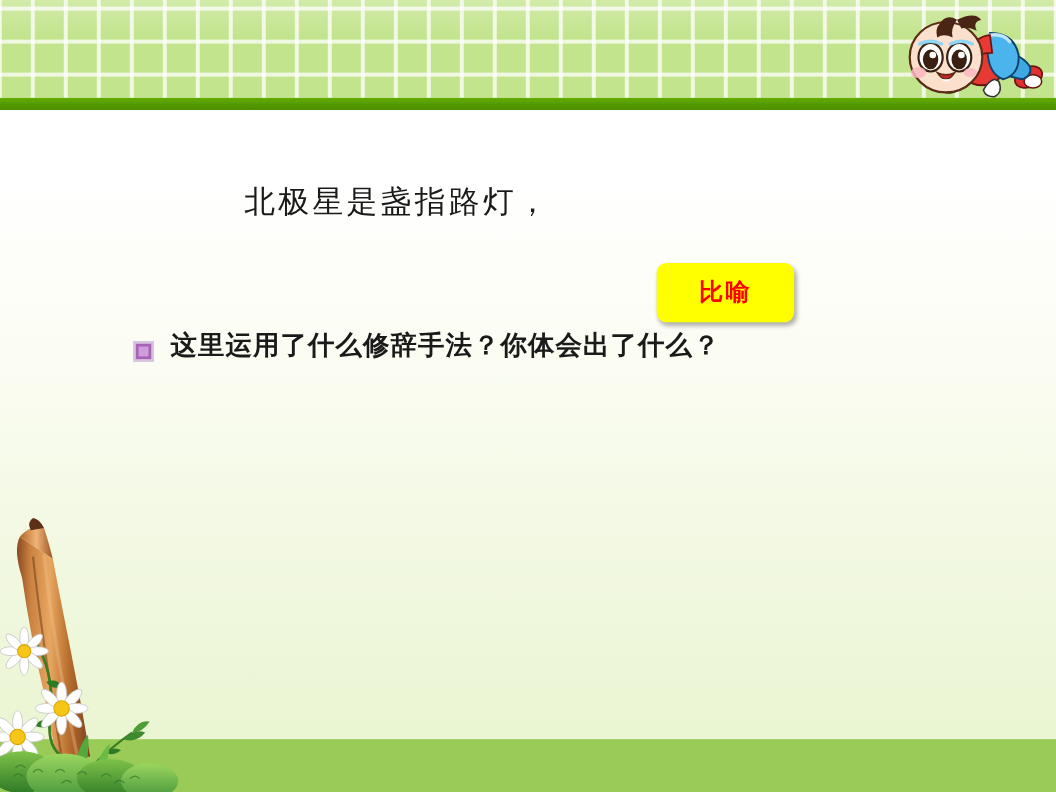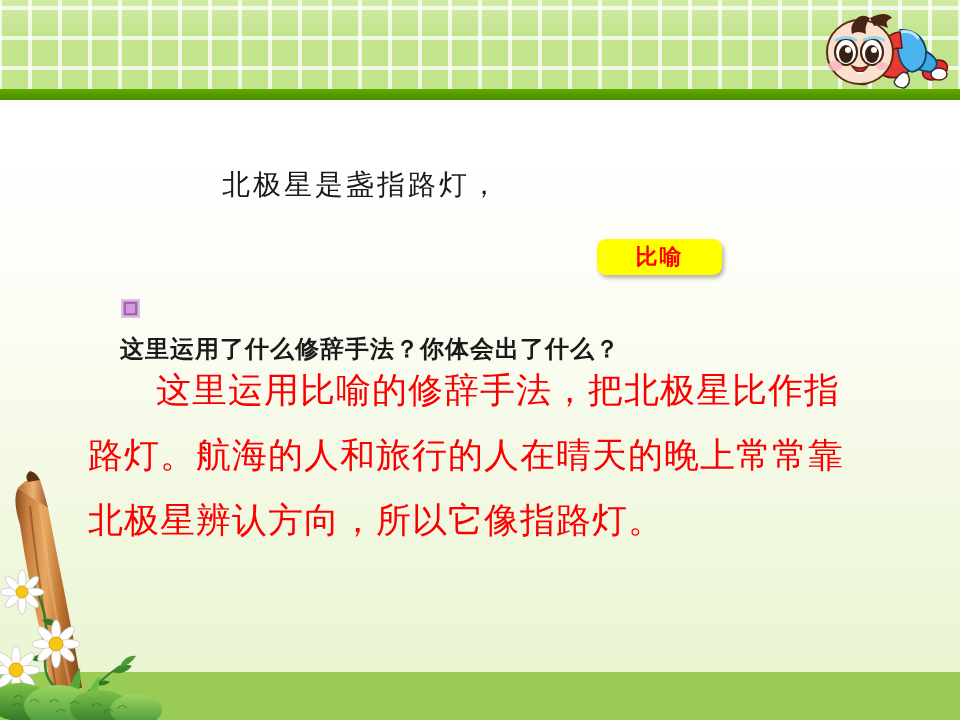--- a/index.html
+++ b/index.html
@@ -43,35 +43,35 @@
     position:absolute; left:222px; top:152px; width:520px;
     color:#1a1a1a;
     font-family:"Liberation Serif", serif;
     font-size:28px; line-height:66px;
     letter-spacing:3px; white-space:nowrap;
   }
   .poem-line { display:block; }
 
   
   #badge {
-    position:absolute; left:597px; top:239px; width:125px; height:36px;
+    position:absolute; left:597px; top:239px; width:125px; height:54px;
     background:#ffff00;
     border-radius:9px;
     box-shadow:2px 3px 4px rgba(0,0,0,0.30);
     display:flex; align-items:center; justify-content:center;
   }
   #badge-label {
     color:#ff0000; font-size:22px; font-weight:bold;
     letter-spacing:2px; font-family:"Liberation Sans", sans-serif;
   }
 
   
   #question-row {
     position:absolute; left:120px; top:298px;
-    display:flex; align-items:flex-start; gap:14px;flex-direction:column;
+    display:flex; align-items:flex-end; gap:14px;
   }
   #bullet-icon { width:21px; height:21px; position:relative; flex:none; }
   #question-text {
     color:#1a1a1a; font-size:24px; font-weight:bold;
     letter-spacing:1px; white-space:nowrap;
     font-family:"Liberation Sans", sans-serif;
   }
 
   
   #answer {
@@ -153,25 +153,20 @@
     <span id="bullet-icon">
       <svg viewBox="0 0 21 21" width="21" height="21">
         <rect x="1" y="1" width="19" height="19" fill="#d8c4e0"></rect>
         <rect x="3.5" y="3.5" width="14" height="14" fill="#a763b5"></rect>
         <rect x="6" y="6" width="9" height="9" fill="#cf9ddb"></rect>
       </svg>
     </span>
     <span id="question-text">这里运用了什么修辞手法？你体会出了什么？</span>
   </div>
 
-  <div id="answer">
-    <span class="answer-line indent">这里运用比喻的修辞手法，把北极星比作指</span>
-    <span class="answer-line">路灯。航海的人和旅行的人在晴天的晚上常常靠</span>
-    <span class="answer-line">北极星辨认方向，所以它像指路灯。</span>
-  </div>
 
   <div id="bottom-strip"></div>
 
   <svg id="pencil-decor" viewBox="0 0 230 250">
     <defs>
       <linearGradient id="pgrad" x1="0" y1="0" x2="1" y2="0">
         <stop offset="0%" stop-color="#8a4a22"></stop>
         <stop offset="18%" stop-color="#c9813f"></stop>
         <stop offset="45%" stop-color="#e8a761"></stop>
         <stop offset="70%" stop-color="#b9702f"></stop>

